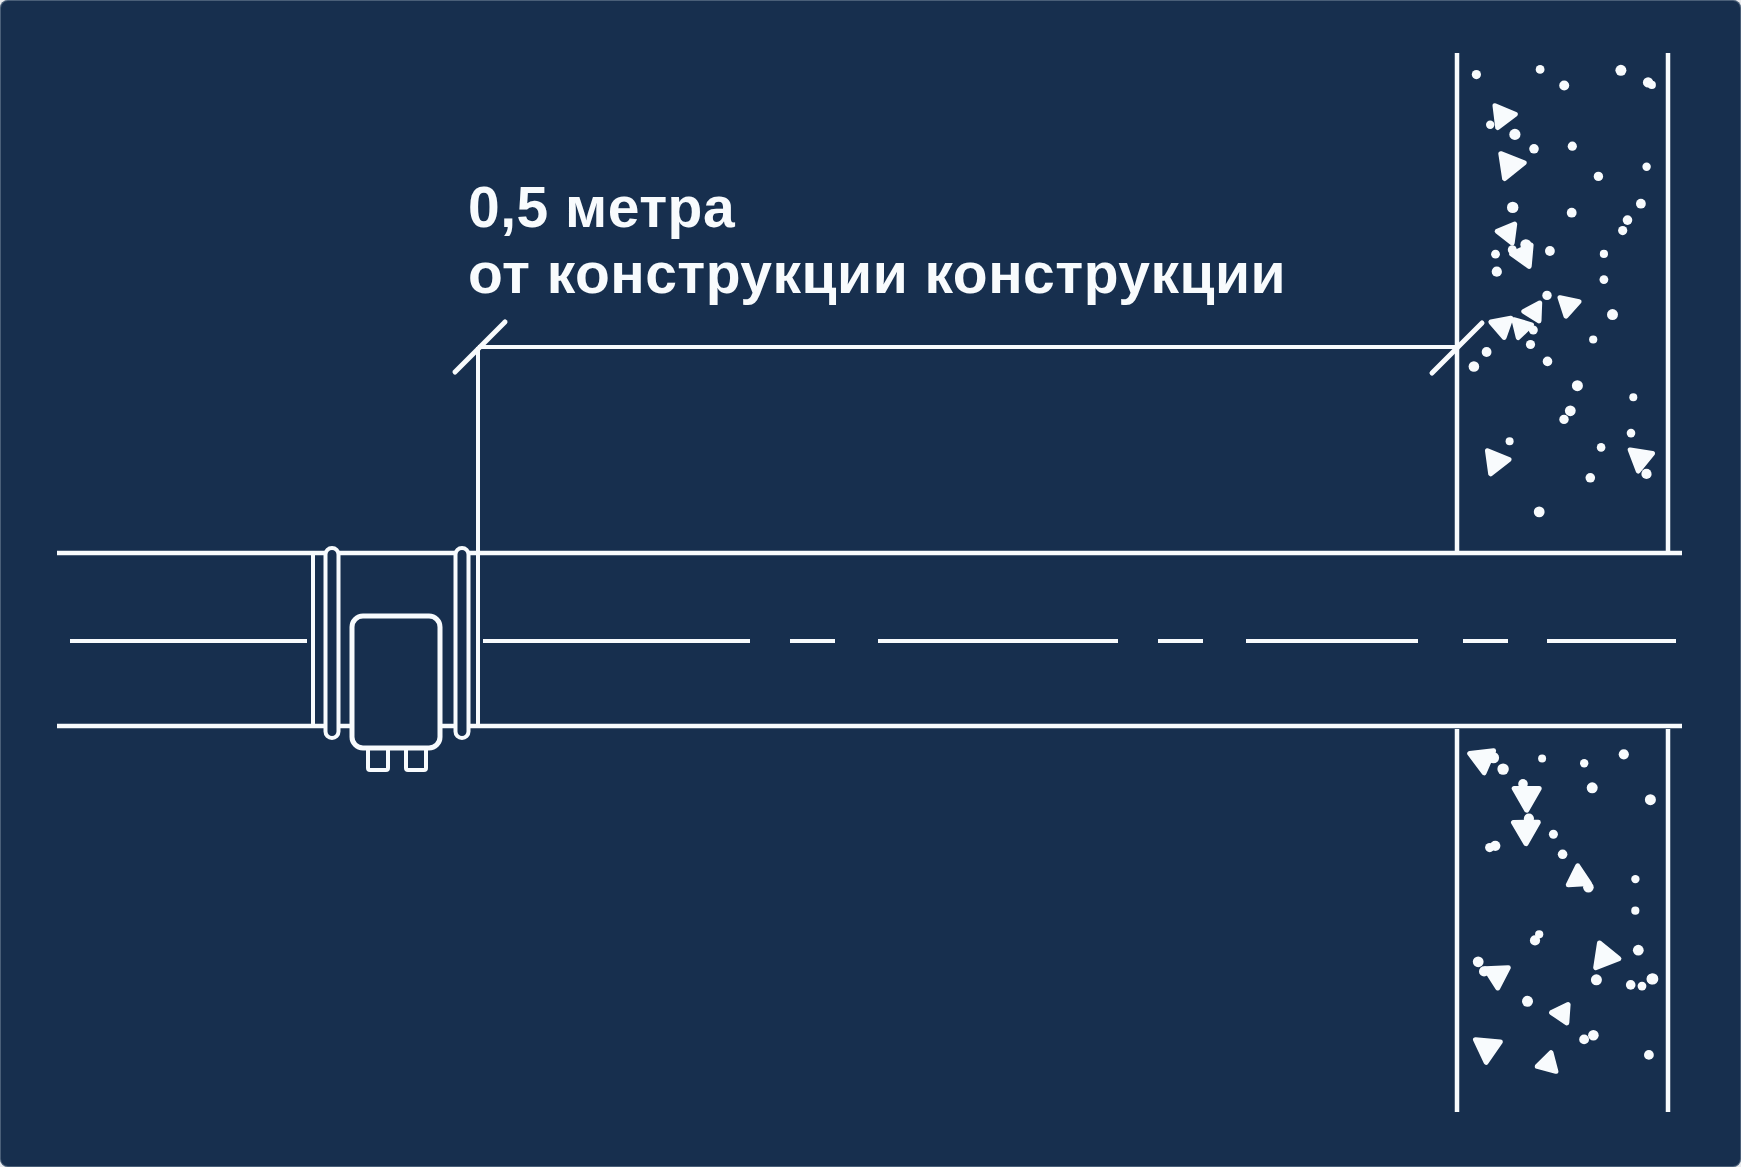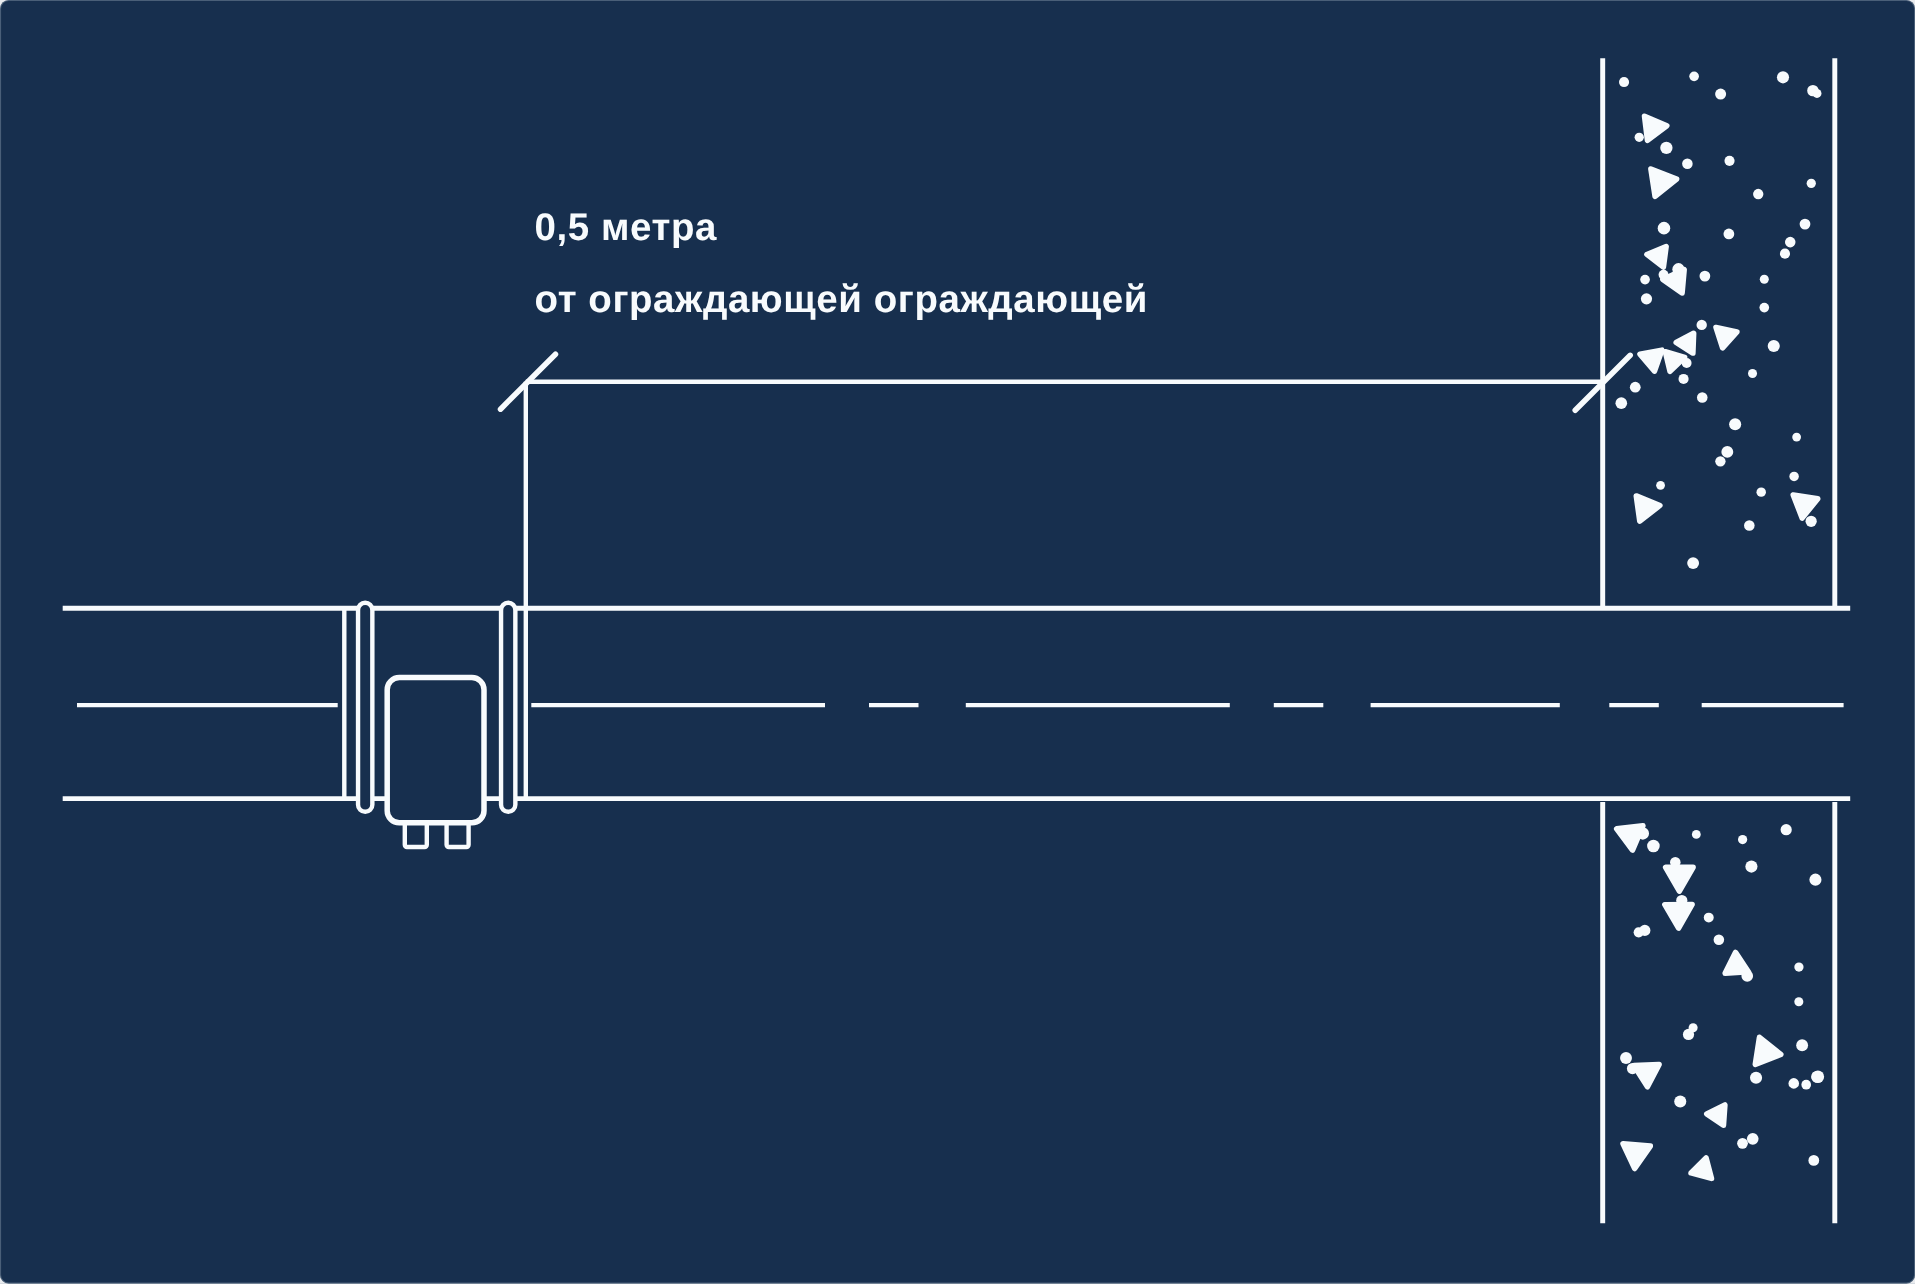--- a/index.html
+++ b/index.html
@@ -9,24 +9,24 @@
     width:1741px;height:1167px;
     background:var(--bg);
     overflow:hidden;
     border-radius:8px;
     box-shadow: inset 0 0 0 1px rgba(170,185,200,0.35);
     font-family:"Liberation Sans", sans-serif;
   }
   .diagram-svg{position:absolute;left:0;top:0;}
   .dim-label{
     position:absolute;
-    left:486px;
+    left:468px;
     top:174px;
     color:var(--line);
-    font-size:35px;
+    font-size:57px;
     font-weight:700;
     line-height:66px;
     letter-spacing:0.5px;
     white-space:nowrap;
   }
   .stroke{stroke:var(--line);fill:none;}
   .fillbg{fill:var(--bg);}
 </style>
 </head>
 <body>
@@ -153,16 +153,16 @@
 
     <g>
       <path class="stroke" stroke-width="4" d="M478 347 H1457"></path>
       <path class="stroke" stroke-width="5" stroke-linecap="round" d="M455 372 L505 322"></path>
       <path class="stroke" stroke-width="5" stroke-linecap="round" d="M1432 373 L1482 323"></path>
     </g>
   </svg>
 
   <div class="dim-label">
     <div>0,5 метра</div>
-    <div>от ограждающей ограждающей</div>
+    <div>от конструкции конструкции</div>
   </div>
 
 </div>
 
 </body></html>

